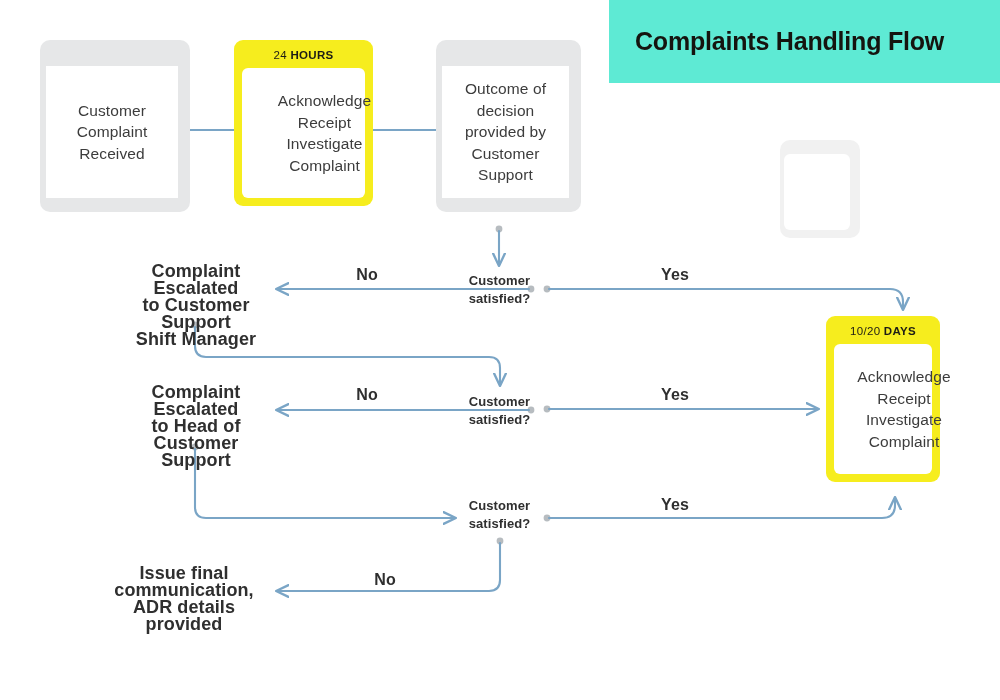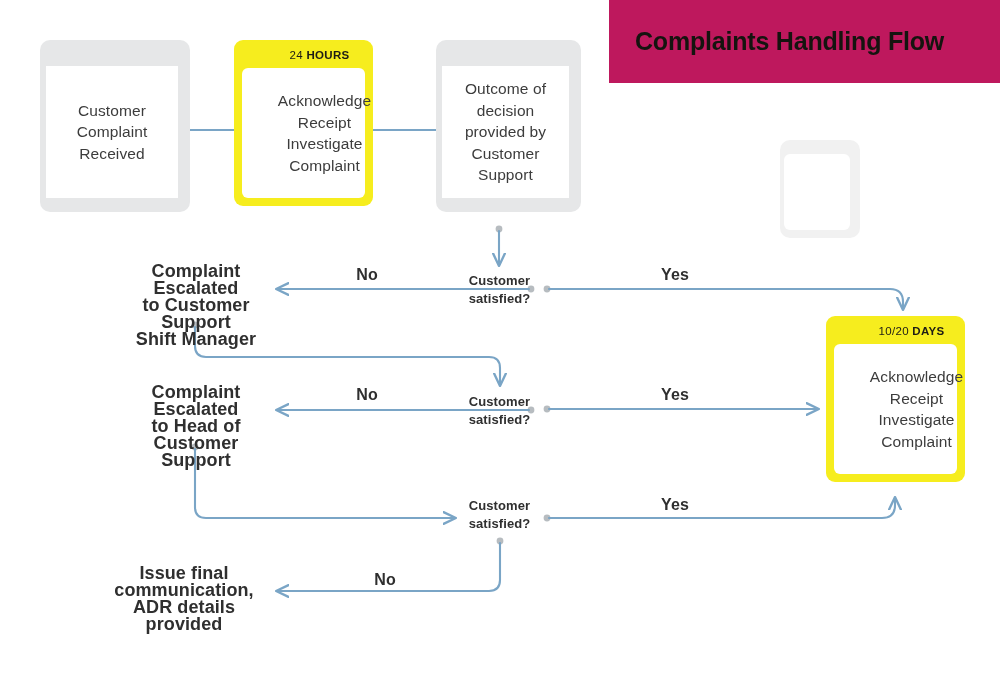--- a/index.html
+++ b/index.html
@@ -16,21 +16,21 @@
     color: #3a3a3a;
   }
 
   
   #title-banner {
     position: absolute;
     left: 609px;
     top: 0;
     width: 391px;
     height: 83px;
-    background: #be185d;
+    background: #5eead4;
   }
   #title-text {
     position: absolute;
     left: 26px;
     top: 27px;
     font-size: 25px;
     font-weight: bold;
     color: #15140f;
     letter-spacing: -0.2px;
     white-space: nowrap;
@@ -90,21 +90,20 @@
   .card .tag {
     position: absolute;
     left: 0;
     top: 9px;
     width: 100%;
     text-align: center;
     font-size: 11.5px;
     font-weight: bold;
     color: #1d1c15;
     letter-spacing: 0.3px;
-    margin-left: 16px;
   }
   .card .tag .light {
     font-weight: normal;
   }
 
   
   #ghost-card .backing {
     background: #f1f1f1;
   }
   #ghost-card .face {
@@ -237,21 +236,21 @@
   </div>
 </div>
 
 <div class="card" id="ghost-card" style="left:780px; top:140px; width:80px; height:98px;">
   <div class="backing"></div>
   <div class="face">
     <div class="label"></div>
   </div>
 </div>
 
-<div class="card yellow" id="card-acknowledge-1020d" style="left:826px; top:316px; width:139px; height:166px;">
+<div class="card yellow" id="card-acknowledge-1020d" style="left:826px; top:316px; width:114px; height:166px;">
   <div class="backing"></div>
   <div class="tag"><span class="light">10/20</span> <span>DAYS</span></div>
   <div class="face">
     <div class="label">Acknowledge<br>Receipt<br>Investigate<br>Complaint</div>
   </div>
 </div>
 
 <div class="decision-text" style="left:442px; top:272px; width:115px;">Customer<br>satisfied?</div>
 <div class="decision-text" style="left:442px; top:393px; width:115px;">Customer<br>satisfied?</div>
 <div class="decision-text" style="left:442px; top:497px; width:115px;">Customer<br>satisfied?</div>

